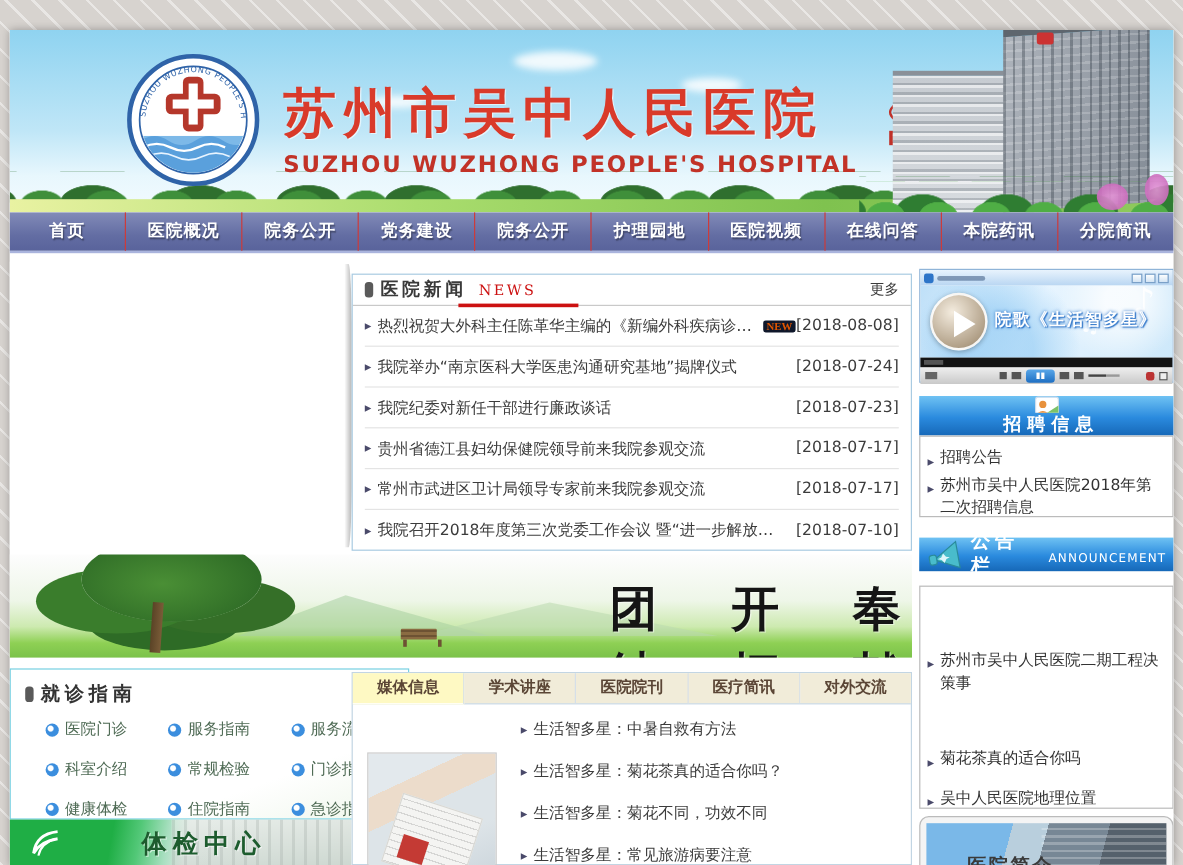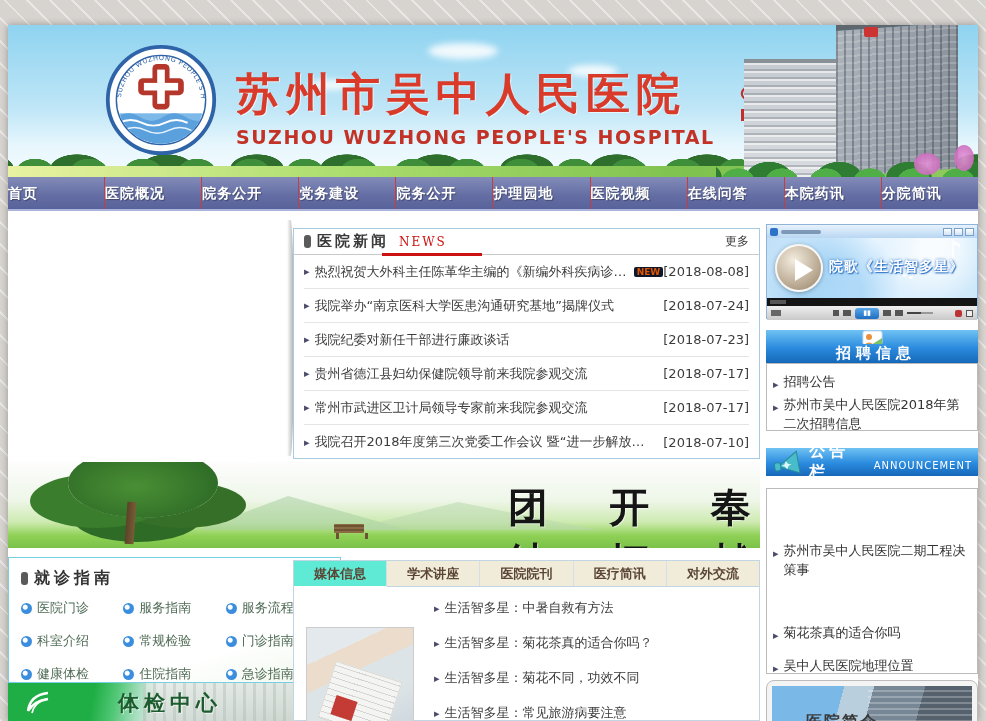--- a/index.html
+++ b/index.html
@@ -69,21 +69,21 @@
     background-size:44px 30px, 70px 30px; background-repeat:repeat-x; background-position:0 4px, 18px 0;
   }
   .flower { position:absolute; border-radius:50%; background:radial-gradient(#e394d6, #c45cb4); opacity:.9; }
   
   .nav {
     position:absolute; left:0; top:152px; width:970px; height:34px; display:flex;
     background:linear-gradient(#828bb8, #636da3 60%, #59639b);
     border-bottom:2px solid #aab4dd;
   }
   .nav-item {
-    flex:1; line-height:32px; color:#fff; font-size:14px; font-weight:bold;
+    flex:1; text-align:center; line-height:32px; color:#fff; font-size:14px; font-weight:bold;
     letter-spacing:1px; cursor:pointer; text-shadow:1px 1px 1px rgba(0,0,0,.35);
   }
   .nav-item + .nav-item { border-left:1px solid #cc3b3b; }
   
   .carousel { position:absolute; left:0; top:193px; width:285px; height:240px; background:#fff; }
   .carousel-shadow {
     position:absolute; left:279px; top:195px; width:7px; height:236px;
     background:linear-gradient(90deg, transparent, #8f8f8f);
     border-radius:0 50% 50% 0/0 50% 50% 0; opacity:.75;
   }
@@ -108,21 +108,21 @@
   .news-row {
     display:flex; align-items:center; height:34px; border-bottom:1px solid #e4e4e4; font-size:13px;
   }
   .news-row:last-child { border-bottom:none; }
   .tri { color:#4a4a6a; font-size:11px; margin-right:5px; flex-shrink:0; }
   .news-item-title {
     color:#3c3c3c; white-space:nowrap; overflow:hidden; text-overflow:ellipsis; max-width:340px; cursor:pointer;
   }
   .badge-new {
     background:#0f172a; color:#e05500; font-size:9px; font-weight:bold;
-    padding:0 3px; margin-left:5px; border-radius:2px; flex-shrink:0;
+    padding:0 3px; margin-left:5px; border-radius:2px; flex-shrink:0;font-family:Liberation Serif, serif;
   }
   .news-date { margin-left:auto; color:#3c3c3c; flex-shrink:0; }
   
   .banner {
     position:absolute; left:0; top:437px; width:752px; height:86px; overflow:hidden;
     background:linear-gradient(#fdfdfd, #eef6e8 45%, #cdeab0 70%, #8ed054 86%, #7bc24a);
   }
   .mountain { position:absolute; opacity:.55; }
   .m1 { left:190px; top:34px; width:0; height:0; border-left:90px solid transparent; border-right:120px solid transparent; border-bottom:34px solid #a8cfa0; }
   .m2 { left:340px; top:40px; width:0; height:0; border-left:110px solid transparent; border-right:140px solid transparent; border-bottom:28px solid #b9d9ae; }
@@ -141,21 +141,21 @@
   }
   
   .guide-box {
     position:absolute; left:0; top:532px; width:333px; height:126px;
     border:1px solid #76d0e2; background:linear-gradient(160deg,#fff 70%, #eef6ea);
     padding:10px 12px 0 12px;
   }
   .guide-head { display:flex; align-items:center; margin-bottom:10px; }
   .guide-title { font-size:16px; font-weight:bold; color:#333; letter-spacing:4px; }
   .guide-grid { display:grid; grid-template-columns:1fr 1fr 1fr; row-gap:15px; }
-  .guide-link { display:flex; align-items:center; font-size:13px; color:#4f6b55; cursor:pointer; }
+  .guide-link { display:flex; align-items:center; font-size:13px; color:#4f6b55; cursor:pointer;justify-content:center; }
   .dot-icon {
     width:11px; height:11px; border-radius:50%; margin-right:5px; flex-shrink:0;
     background:radial-gradient(circle at 38% 38%, #fff 0 2px, #3b8ede 3px);
   }
   
   .checkup {
     position:absolute; left:0; top:658px; width:285px; height:38px; overflow:hidden;
     background:linear-gradient(100deg, #1fae45 0 30%, #53c878 38%, #a8dfc0 46%, #dfe7e3 52%, #d3dcd6);
   }
   .checkup::after {
@@ -174,21 +174,21 @@
   .tabs-box {
     position:absolute; left:285px; top:535px; width:467px; height:161px;
     border:1px solid #c2d5e3; background:#fff;
   }
   .tab-row { display:flex; height:26px; border-bottom:1px solid #c2d5e3; }
   .tab {
     flex:1; text-align:center; line-height:25px; font-size:13px; font-weight:bold;
     color:#5b4636; background:#f1ecd9; cursor:pointer; border-right:1px solid #d5dfe8;
   }
   .tab:last-child { border-right:none; }
-  .tab.active { background:#5eead4; border-bottom:1px solid #fff; margin-bottom:-1px; }
+  .tab.active { background:#fef9c3; border-bottom:1px solid #fff; margin-bottom:-1px; }
   .article-list { list-style:none; margin:12px 0 0 140px; }
   .article-list li { display:flex; align-items:center; font-size:13px; color:#3c3c3c; margin-bottom:17px; cursor:pointer; }
   .tab-photo {
     position:absolute; left:12px; top:66px; width:108px; height:95px; border:1px solid #ccc;
     background:linear-gradient(155deg, #e3e9ed 0 26%, #ecdccb 26% 46%, #dde4e8 46% 72%, #cfd8de);
     overflow:hidden;
   }
   .tab-photo .paper {
     position:absolute; left:18px; top:42px; width:70px; height:60px; background:#f4f4f2;
     transform:rotate(18deg); border:1px solid #d8d8d4;

